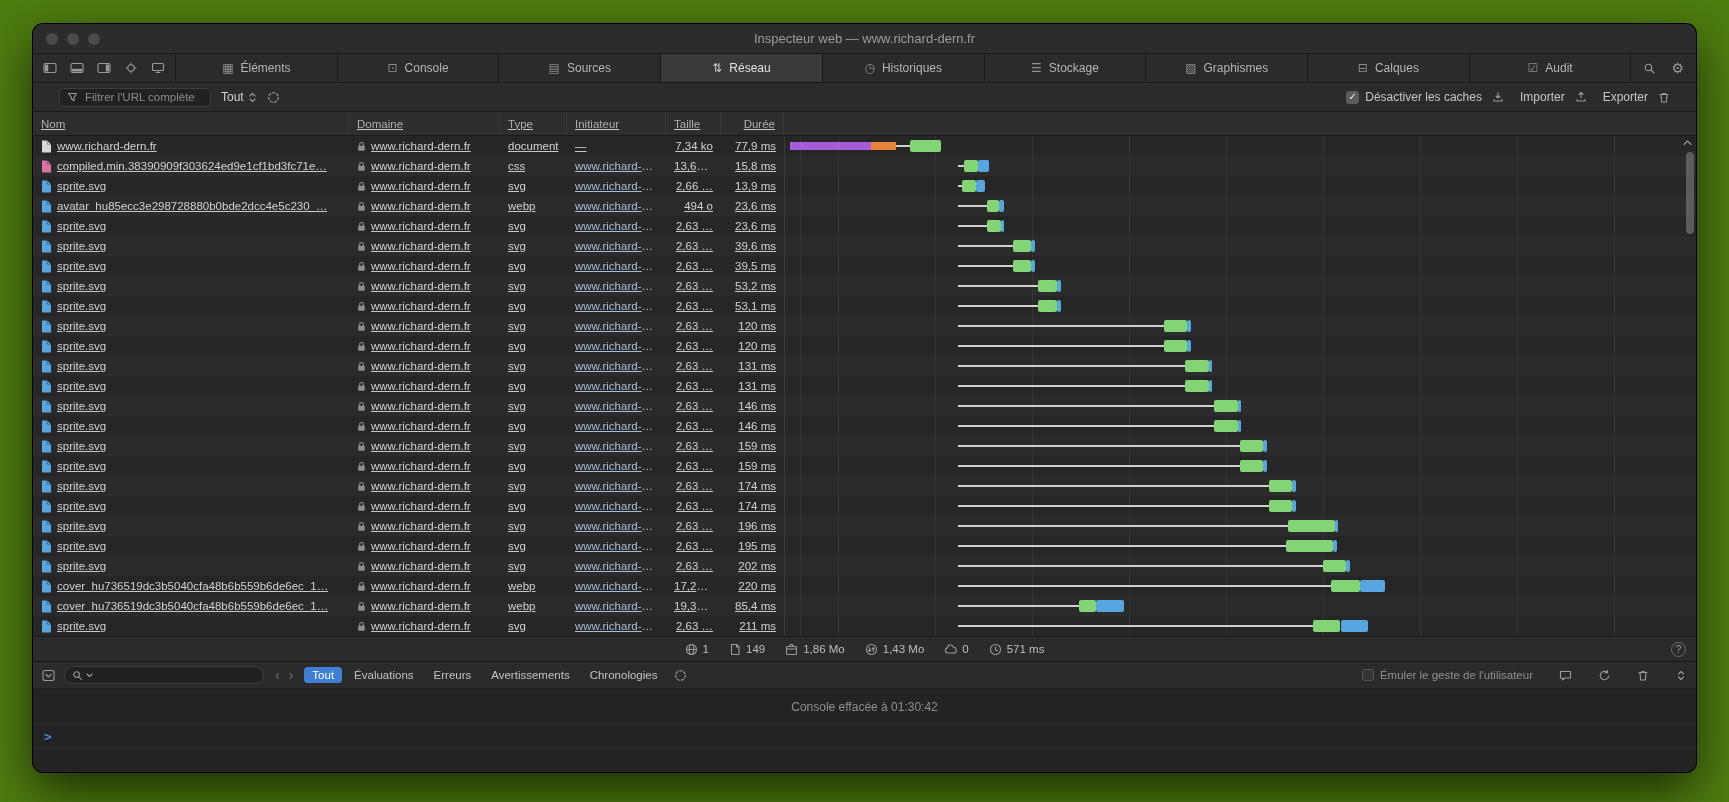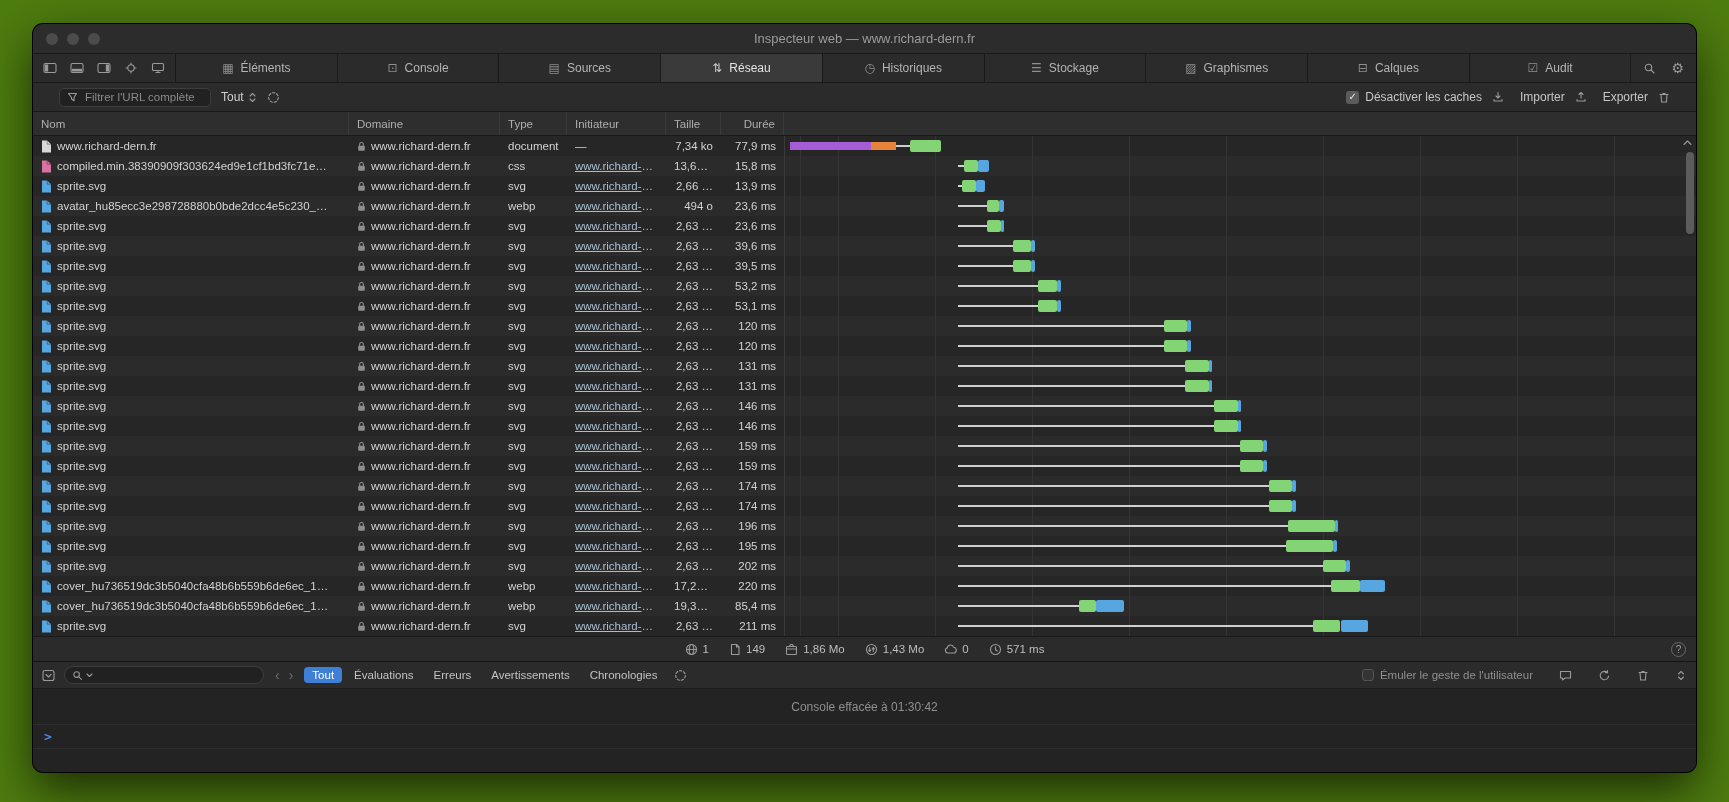--- a/index.html
+++ b/index.html
@@ -36,21 +36,21 @@
     font-size:11.5px;width:100%;font-family:inherit;}
   input::placeholder{color:#8a8a8a;}
   .scope{display:flex;align-items:center;gap:4px;color:#cfcfcf;}
   .spacer{flex:1;}
   .check-row{display:flex;align-items:center;gap:6px;color:#c6c6c6;}
   .checkbox{width:13px;height:13px;border-radius:3px;background:#5b5b5b;display:flex;align-items:center;
     justify-content:center;font-size:10px;color:#e8e8e8;line-height:1;}
   .checkbox.un{background:#343434;border:1px solid #555;width:12px;height:12px;}
   .tool-btn{display:flex;align-items:center;gap:16px;color:#c6c6c6;}
   
-  .table{height:524px;position:relative;background:#262626;overflow:hidden;flex:0 0 auto;}
+  .table{height:524px;position:relative;background:#262626;overflow:hidden;flex:0 0 auto;text-decoration:underline;}
   .grid{display:grid;grid-template-columns:316px 151px 67px 99px 55px 63px 1fr;}
   .thead{height:24px;background:#2e2e2e;border-bottom:1px solid #191919;font-size:11.5px;color:#aeaeae;}
   .th{padding:0 8px;border-right:1px solid #3a3a3a;height:100%;display:flex;align-items:center;
     overflow:hidden;white-space:nowrap;}
   .th.right{justify-content:flex-end;}
   .timeline-head{position:relative;height:100%;overflow:hidden;}
   .tick-label{position:absolute;top:0;height:24px;line-height:24px;font-size:10.5px;color:#8a8a8a;
     transform:translateX(-100%);padding-right:5px;white-space:nowrap;}
   .row{height:20px;font-size:11.5px;color:#d2d2d2;align-items:center;}
   .row.odd{background:#262626;}

